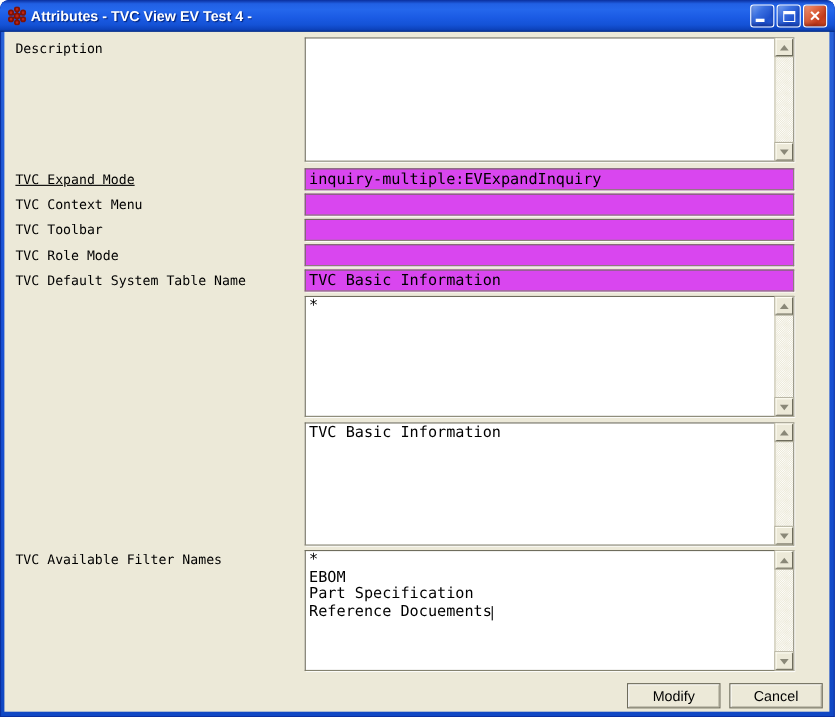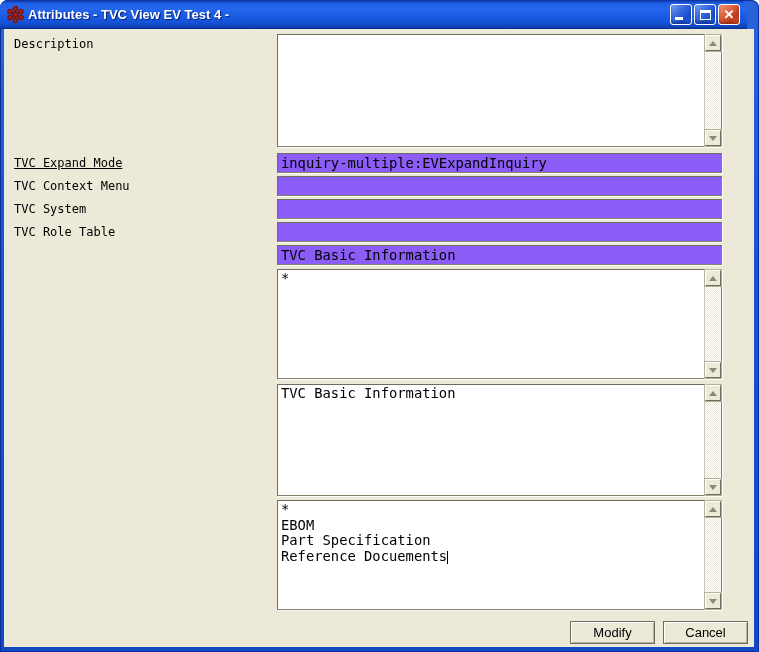--- a/index.html
+++ b/index.html
@@ -9,21 +9,21 @@
     position:relative;
     width:759px; height:652px;
     border-radius:8px 8px 0 0;
     background:linear-gradient(180deg,#2a63d8 0%,#1a52d6 40%,#1148c4 100%);
     box-shadow:inset 0 0 0 1px #0a2fa0;
     overflow:hidden;
   }
 
   
   .titlebar {
-    position:absolute; left:0; top:0; right:12px; height:29px;
+    position:absolute; left:0; top:0; right:0; height:29px;
     background:linear-gradient(180deg,#0a2f9e 0%,#2160e4 12%,#2467ec 30%,#1b5be4 55%,#1452d6 78%,#0d43bc 92%,#062d86 100%);
     border-radius:8px 8px 0 0;
     display:flex; align-items:center;
   }
   .title-icon { width:17px; height:17px; margin:0 4px 0 7px; flex:0 0 auto; }
   .title-text {
     color:#ffffff; font-weight:bold; font-size:13px;
     text-shadow:1px 1px 1px #00227a;
     white-space:nowrap; overflow:hidden;
   }
@@ -51,21 +51,21 @@
   }
 
   .field-label {
     position:absolute; left:10px;
     font-family:"DejaVu Sans Mono", monospace;
     font-size:12px; color:#000; white-space:nowrap;
   }
 
   .xinput {
     position:absolute; left:273px; width:445px; height:20px;
-    background:#8b5cf6;
+    background:#d946ef;
     border:1px solid; border-color:#6f6d5d #84826f #84826f #6f6d5d;
     box-shadow:1px 1px 0 rgba(255,255,255,.85);
     font-family:"DejaVu Sans Mono", monospace; font-size:13.8px; color:#000;
     padding:0 3px; outline:none;
   }
 
   .xtextarea {
     position:absolute; left:273px; width:445px;
     background:#fff;
     border:1px solid; border-color:#6f6d5d #84826f #84826f #6f6d5d;
@@ -165,26 +165,27 @@
           </div>
       </div>
     </div>
 
     <span class="field-label" style="top:127px;text-decoration:underline;">TVC Expand Mode</span>
     <input class="xinput" style="top: 124px;" value="inquiry-multiple:EVExpandInquiry">
 
     <span class="field-label" style="top:150px;">TVC Context Menu</span>
     <input class="xinput" style="top: 147px;" value="">
 
-    <span class="field-label" style="top:173px;">TVC System</span>
+    <span class="field-label" style="top:173px;">TVC Toolbar</span>
     <input class="xinput" style="top: 170px;" value="">
 
-    <span class="field-label" style="top:196px;">TVC Role Table</span>
+    <span class="field-label" style="top:196px;">TVC Role Mode</span>
     <input class="xinput" style="top: 193px;" value="">
 
+    <span class="field-label" style="top:219px;">TVC Default System Table Name</span>
     <input class="xinput" style="top: 216px;" value="TVC Basic Information">
 
     <div class="xtextarea" style="top:240px; height:110px;">
       <div class="ta-body">
           <pre><span>*</span></pre>
         </div>
       <div class="sbar">
         <div class="sb-btn up">
             <span class="tri-up"></span>
           </div>
@@ -201,20 +202,21 @@
       <div class="sbar">
         <div class="sb-btn up">
             <span class="tri-up"></span>
           </div>
         <div class="sb-btn down">
             <span class="tri-down"></span>
           </div>
       </div>
     </div>
 
+    <span class="field-label" style="top:473px;">TVC Available Filter Names</span>
     <div class="xtextarea" style="top:471px; height:110px;">
       <div class="ta-body">
           <pre><span>*
 EBOM
 Part Specification
 Reference Docuements</span><span class="caret"></span></pre>
         </div>
       <div class="sbar">
         <div class="sb-btn up">
             <span class="tri-up"></span>

